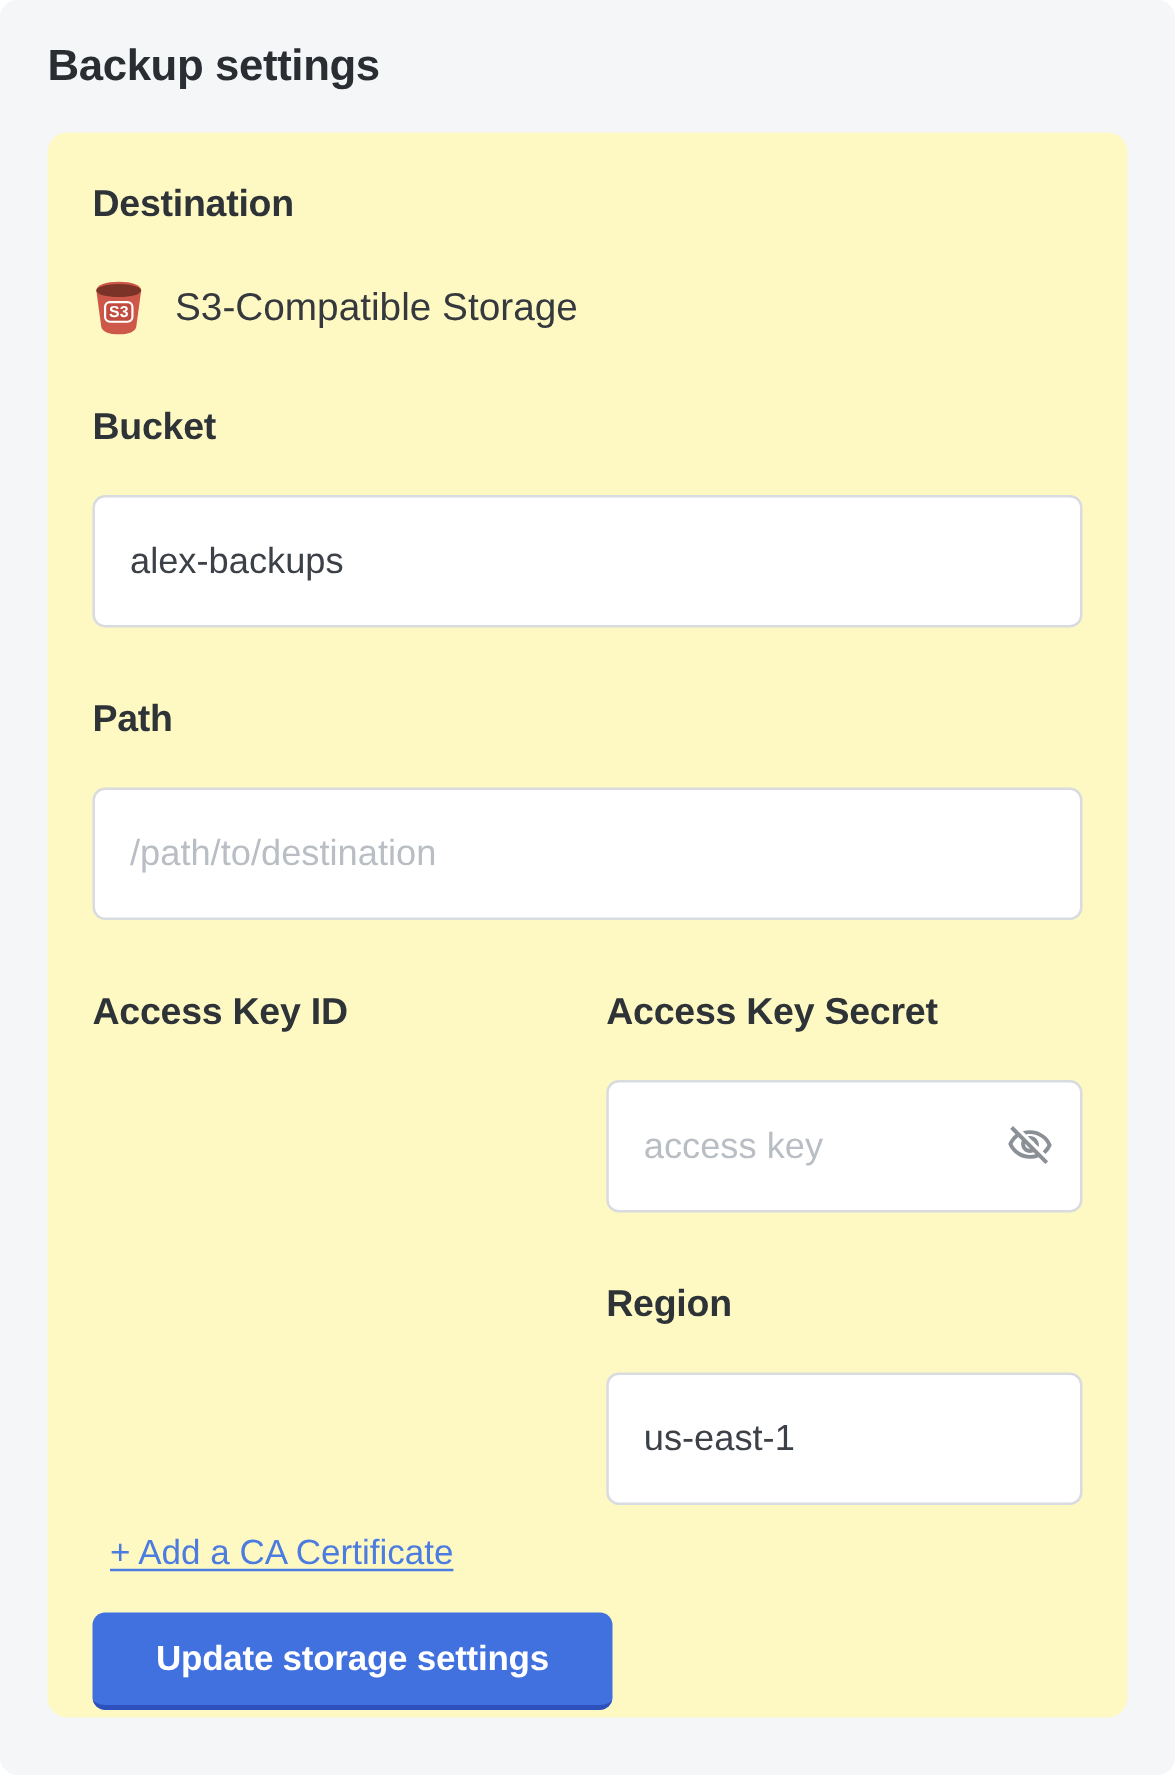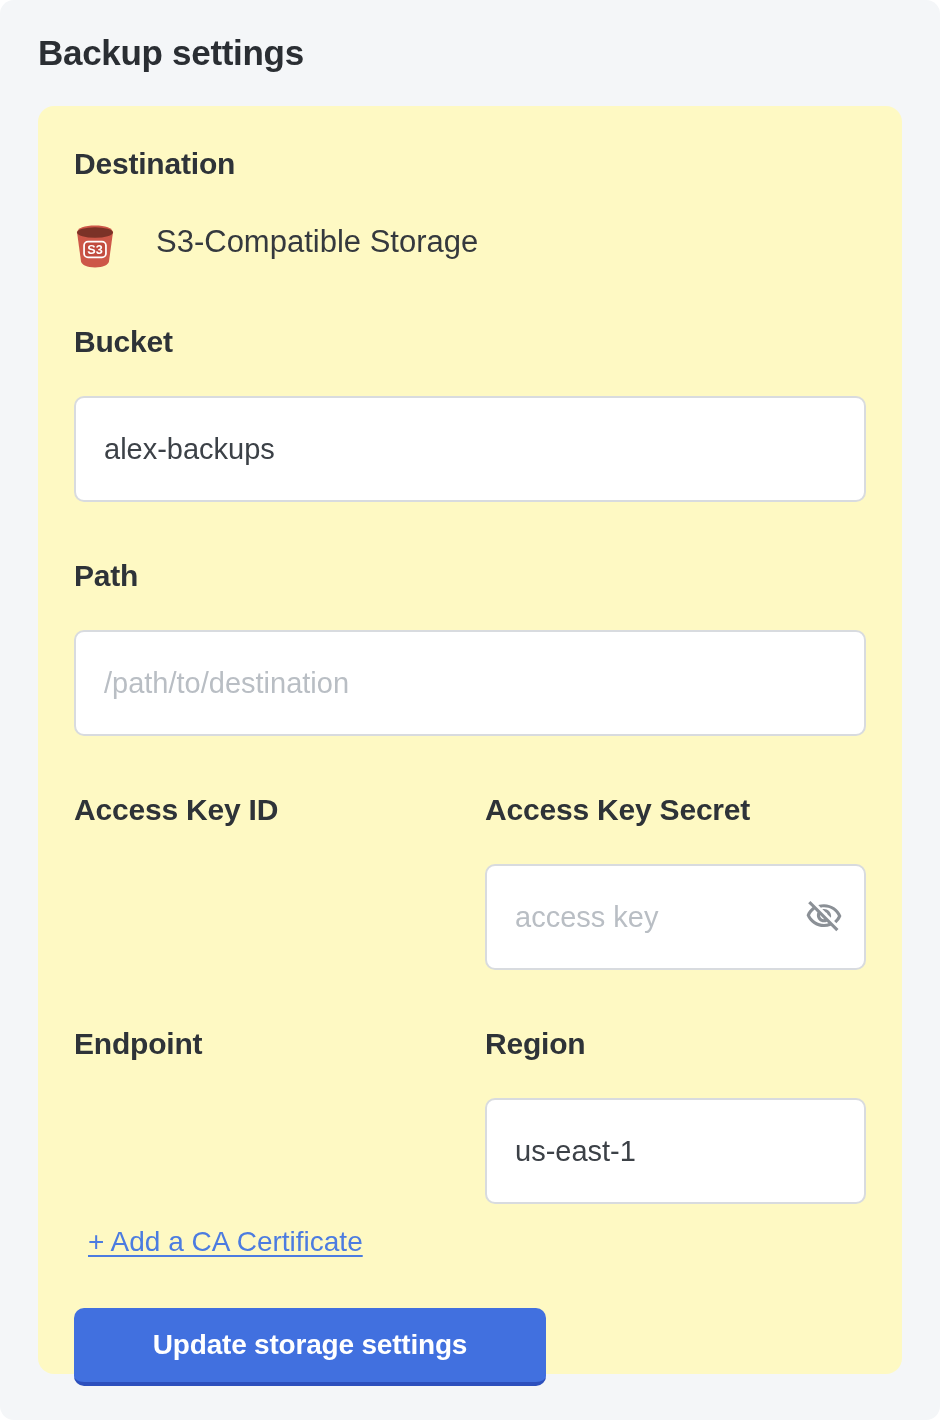--- a/index.html
+++ b/index.html
@@ -34,22 +34,22 @@
   }
   .section-label {
     font-size: 30px;
     font-weight: bold;
     color: #2e3338;
     line-height: 36px;
     letter-spacing: -0.2px;
   }
   .destination-row {
     display: flex;
-    align-items: flex-start;
-    gap: 40px;
+    align-items: center;
+    gap: 24px;
     margin-top: 42px;
     height: 44px;
   }
   .destination-value {
     font-size: 31px;
     color: #35393e;
   }
   .s3-icon { width: 42px; height: 44px; flex: 0 0 auto; }
   .field { margin-top: 56px; }
   .field .section-label { margin-bottom: 36px; }
@@ -90,22 +90,22 @@
     display: inline-block;
     margin: 22px 0 0 14px;
     font-size: 28px;
     color: #4c7ce0;
     text-decoration: underline;
     text-underline-offset: 4px;
     cursor: pointer;
   }
   .submit-button {
     display: block;
-    margin-top: 50px;
-    width: 472px;
+    margin-top: 32px;
+    width: 416px;
     height: 78px;
     background: #4170df;
     border: none;
     border-bottom: 4px solid #2d50bd;
     border-radius: 10px;
     color: #ffffff;
     font-family: "Liberation Sans", sans-serif;
     font-size: 28px;
     font-weight: bold;
     letter-spacing: -0.2px;
@@ -159,21 +159,20 @@
                 <path fill="#8b9096" d="M12 6.5c3.79 0 7.17 2.13 8.82 5.5-.59 1.22-1.42 2.27-2.41 3.12l1.41 1.41c1.39-1.23 2.49-2.77 3.18-4.53C21.27 7.61 17 4.5 12 4.5c-1.27 0-2.49.2-3.64.57l1.65 1.65c.64-.14 1.3-.22 1.99-.22zm-1.07 1.14L13 9.71c.57.25 1.03.71 1.28 1.28l2.07 2.07c.08-.34.15-.7.15-1.06 0-2.48-2.02-4.5-4.5-4.5-.37 0-.72.06-1.07.14zM2.01 3.87l2.68 2.68C3.06 7.83 1.77 9.53 1 11.5 2.73 15.89 7 19 12 19c1.52 0 2.98-.29 4.32-.82l3.42 3.42 1.41-1.41L3.42 2.45 2.01 3.87zm7.5 7.5l2.61 2.61c-.04.01-.08.02-.12.02-1.38 0-2.5-1.12-2.5-2.5 0-.05.01-.08.01-.13zm-3.4-3.4l1.75 1.75c-.23.55-.36 1.15-.36 1.78 0 2.48 2.02 4.5 4.5 4.5.63 0 1.23-.13 1.77-.36l.98.98c-.88.24-1.8.38-2.75.38-3.79 0-7.17-2.13-8.82-5.5.7-1.43 1.72-2.61 2.93-3.53z"></path>
               </svg>
             </span>
           </button>
         </div>
       </div>
     </div>
 
     <div class="two-col">
       <div class="col">
-        <div class="section-label">Endpoint</div>
       </div>
       <div class="col">
         <div class="section-label">Region</div>
         <input class="text-input" type="text" value="us-east-1" style="">
       </div>
     </div>
 
     <a class="ca-link">+ Add a CA Certificate</a>
 
     <button class="submit-button">Update storage settings</button>

